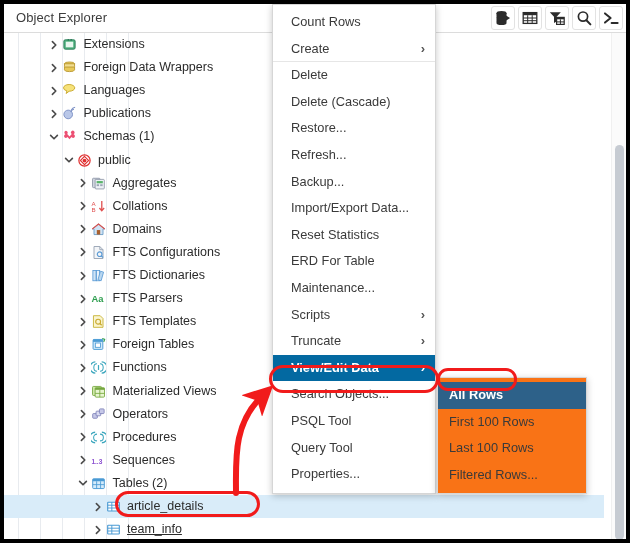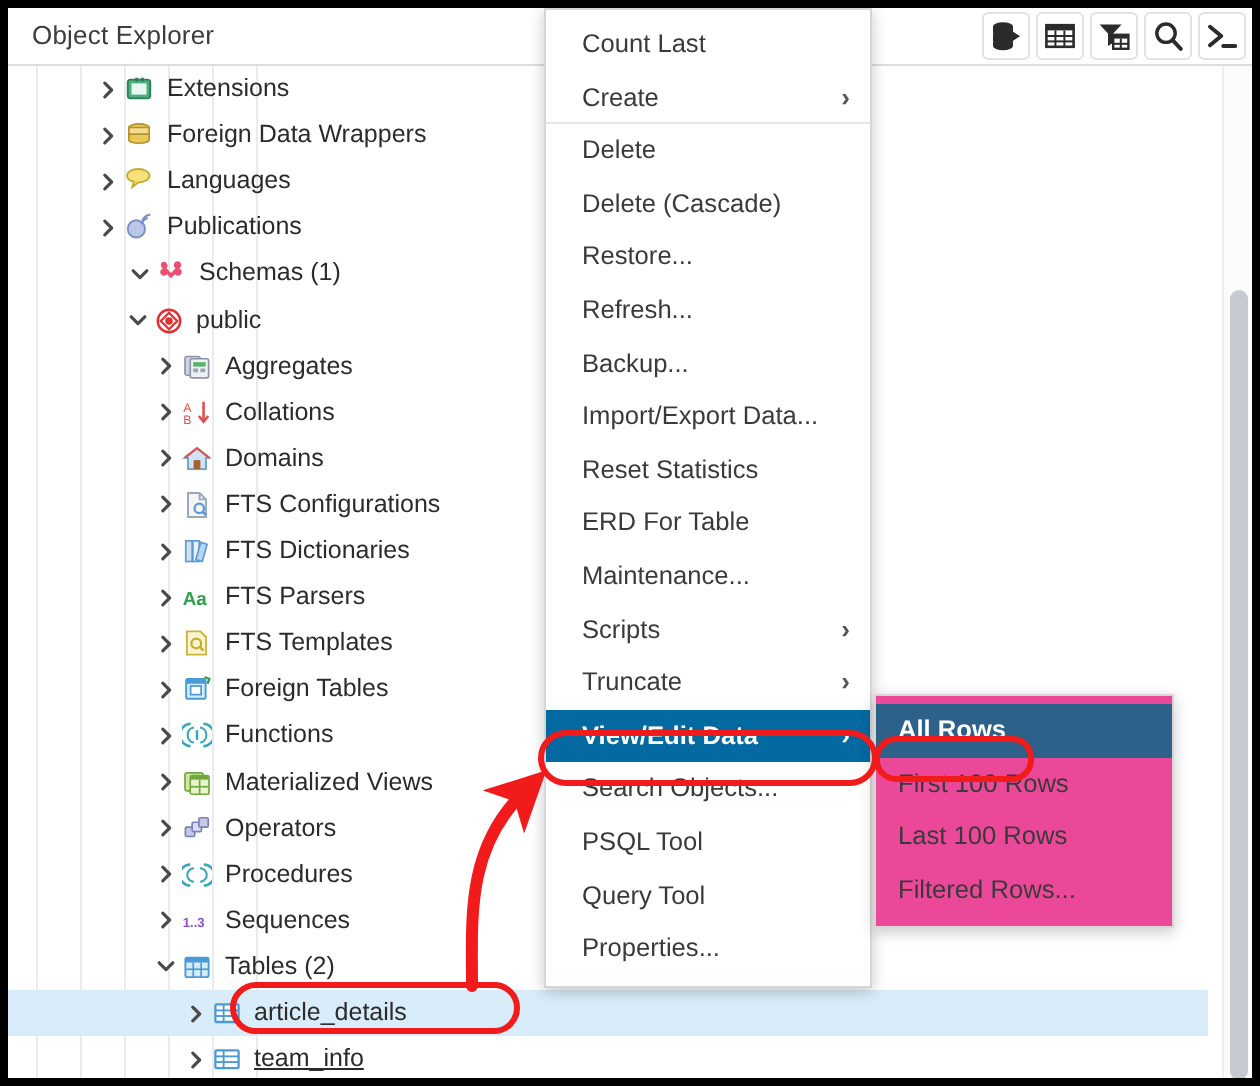--- a/index.html
+++ b/index.html
@@ -129,23 +129,23 @@
     right: 10px; top: 0;
     font-size: 13px;
     font-weight: bold;
     color: #555;
   }
   .ctx-item.active .ctx-arrow { color: #ffffff; }
 
   
   .sub-menu {
     position: absolute;
-    left: 433px; top: 343px;
+    left: 433px; top: 373px;
     width: 150px;
-    background: #ec4899;
+    background: #f97316;
     border: 1px solid #d6d6d6;
     box-shadow: 0 2px 7px rgba(0,0,0,0.22);
     padding: 4px 0 5px 0;
     z-index: 45;
   }
   .sub-item {
     height: 26.6px;
     line-height: 26.6px;
     padding: 0 10px 0 11px;
     font-size: 12.8px;
@@ -314,21 +314,21 @@
             </div>
             <div class="tico">
               <svg width="15" height="15" viewBox="0 0 16 16">
                 <circle cx="6.6" cy="9" r="4.6" fill="#b9c7e8" stroke="#7b8fc4" stroke-width="1"></circle>
                 <path d="M9.5 6.5 a4 4 0 0 1 3.2 -3.2" fill="none" stroke="#7b8fc4" stroke-width="1.2"></path>
                 <path d="M9.8 4.4 a5.6 5.6 0 0 1 4.2 -3" fill="none" stroke="#7b8fc4" stroke-width="1.1"></path>
               </svg>
             </div>
             <div class="tlabel">Publications</div>
           </div>
-          <div class="row" style="top: 92.4px; padding-left: 16px;">
+          <div class="row" style="top: 92.4px;">
             <div style="width: 43.5px; flex: 0 0 auto;"></div>
             <div class="chev">
               <svg width="10" height="10" viewBox="0 0 10 10">
                 <polyline points="1.6,3.4 5,6.8 8.4,3.4" fill="none" stroke="#4a4a4a" stroke-width="1.6" stroke-linecap="round" stroke-linejoin="round"></polyline>
               </svg>
             </div>
             <div class="tico">
               <svg width="15" height="15" viewBox="0 0 16 16">
                 <path d="M3 2.4 a2 2 0 0 1 2.6 3 l2.4 2.6 l2.4 -2.6 a2 2 0 1 1 2.6 -3 a2.2 2.2 0 0 1 -0.6 3.2 a2 2 0 1 1 -2.3 3 l-2.1 2.2 l-2.1 -2.2 a2 2 0 1 1 -2.3 -3 a2.2 2.2 0 0 1 -0.6 -3.2z" fill="#ec4f72"></path>
               </svg>
@@ -617,21 +617,21 @@
             <div class="tlabel">team_info</div>
           </div>
         </div>
     </div>
 
     <div class="vscroll-track">
       <div class="vscroll-thumb"></div>
     </div>
 
     <div class="ctx-menu" id="ctx-menu">
-        <div class="ctx-item"><span>Count Last</span></div>
+        <div class="ctx-item"><span>Count Rows</span></div>
         <div class="ctx-item sep-after"><span>Create</span><span class="ctx-arrow">›</span></div>
         <div class="ctx-item"><span>Delete</span></div>
         <div class="ctx-item"><span>Delete (Cascade)</span></div>
         <div class="ctx-item"><span>Restore...</span></div>
         <div class="ctx-item"><span>Refresh...</span></div>
         <div class="ctx-item"><span>Backup...</span></div>
         <div class="ctx-item"><span>Import/Export Data...</span></div>
         <div class="ctx-item"><span>Reset Statistics</span></div>
         <div class="ctx-item"><span>ERD For Table</span></div>
         <div class="ctx-item"><span>Maintenance...</span></div>

